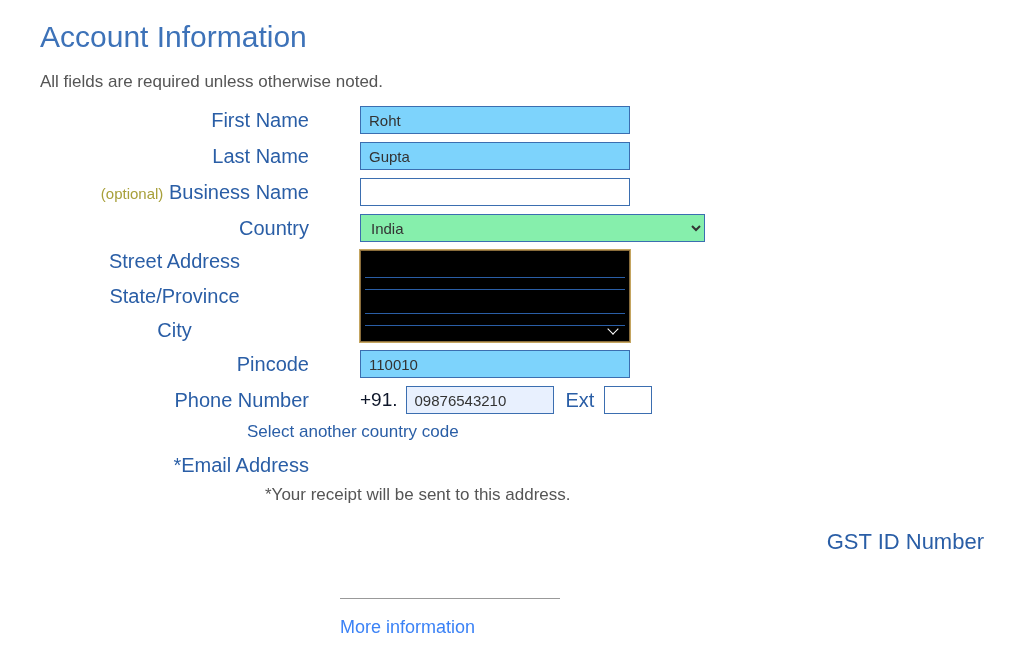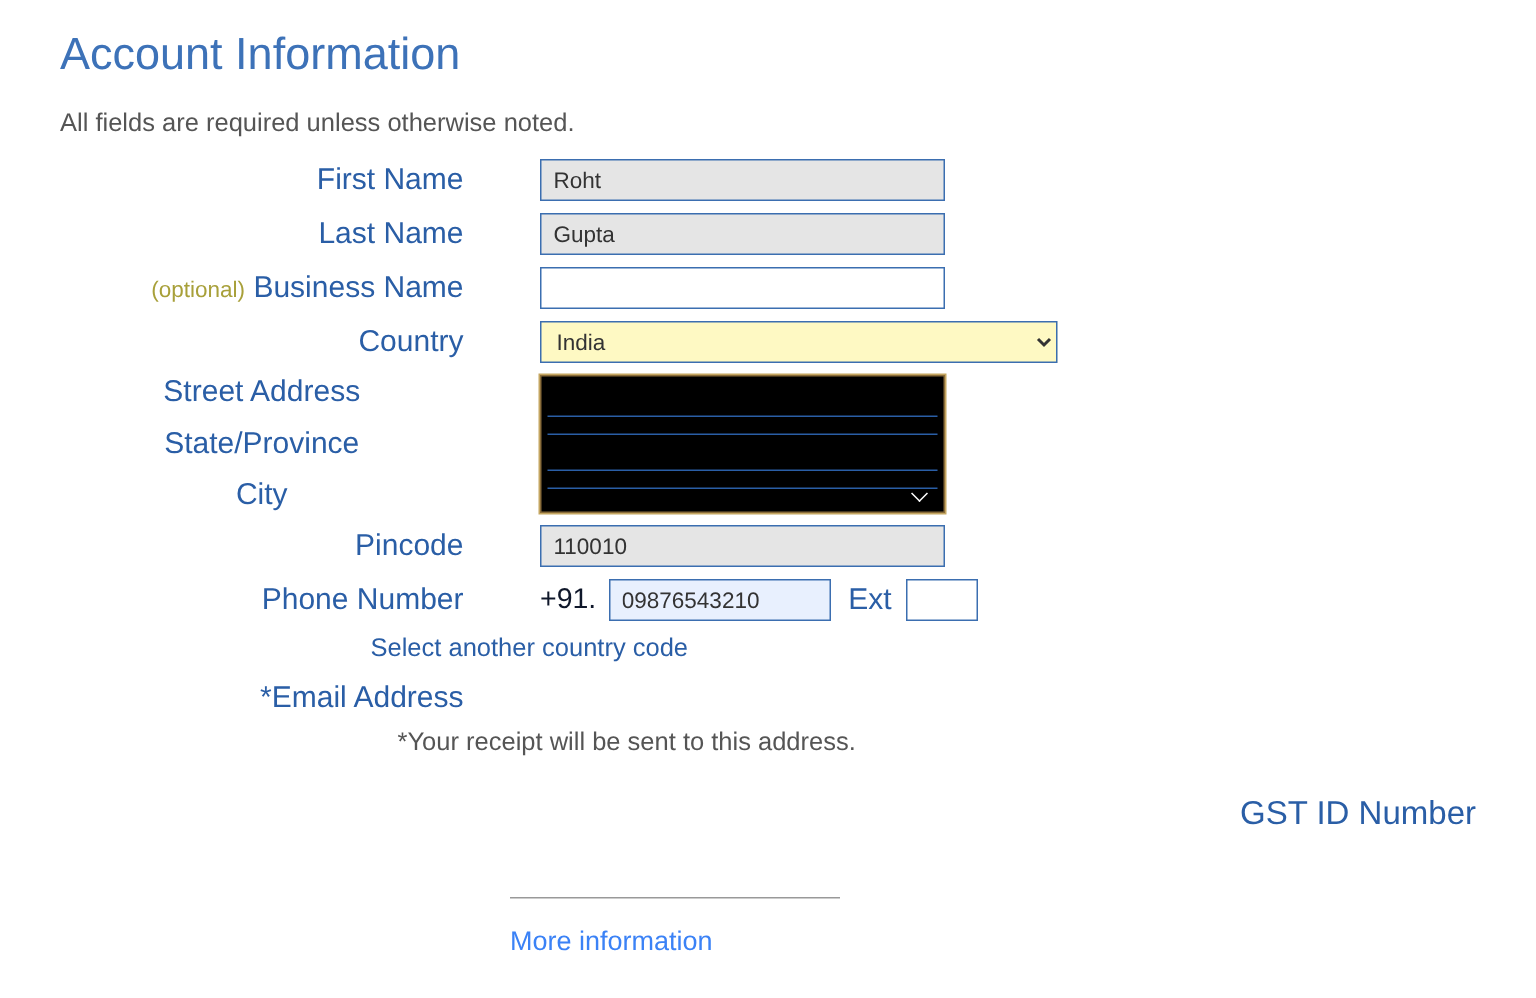--- a/index.html
+++ b/index.html
@@ -46,34 +46,34 @@
     }
     .input-col {
       display: flex;
       align-items: center;
       gap: 6px;
     }
     input.text-input {
       width: 270px;
       height: 28px;
       border: 1px solid #3b6eb0;
-      background: #e5e5e5;
+      background: #7dd3fc;
       padding: 2px 8px;
       font-size: 15px;
       color: #333;
       font-family: inherit;
     }
     input.text-input.white-bg {
       background: #fff;
     }
     select.select-input {
       width: 345px;
       height: 28px;
       border: 1px solid #3b6eb0;
-      background: #fef9c3;
+      background: #86efac;
       padding: 2px 6px;
       font-size: 15px;
       color: #333;
       font-family: inherit;
     }
     .redacted-block {
       width: 270px;
       height: 92px;
       background: #000;
       border: 1px solid #8a6d3b;

